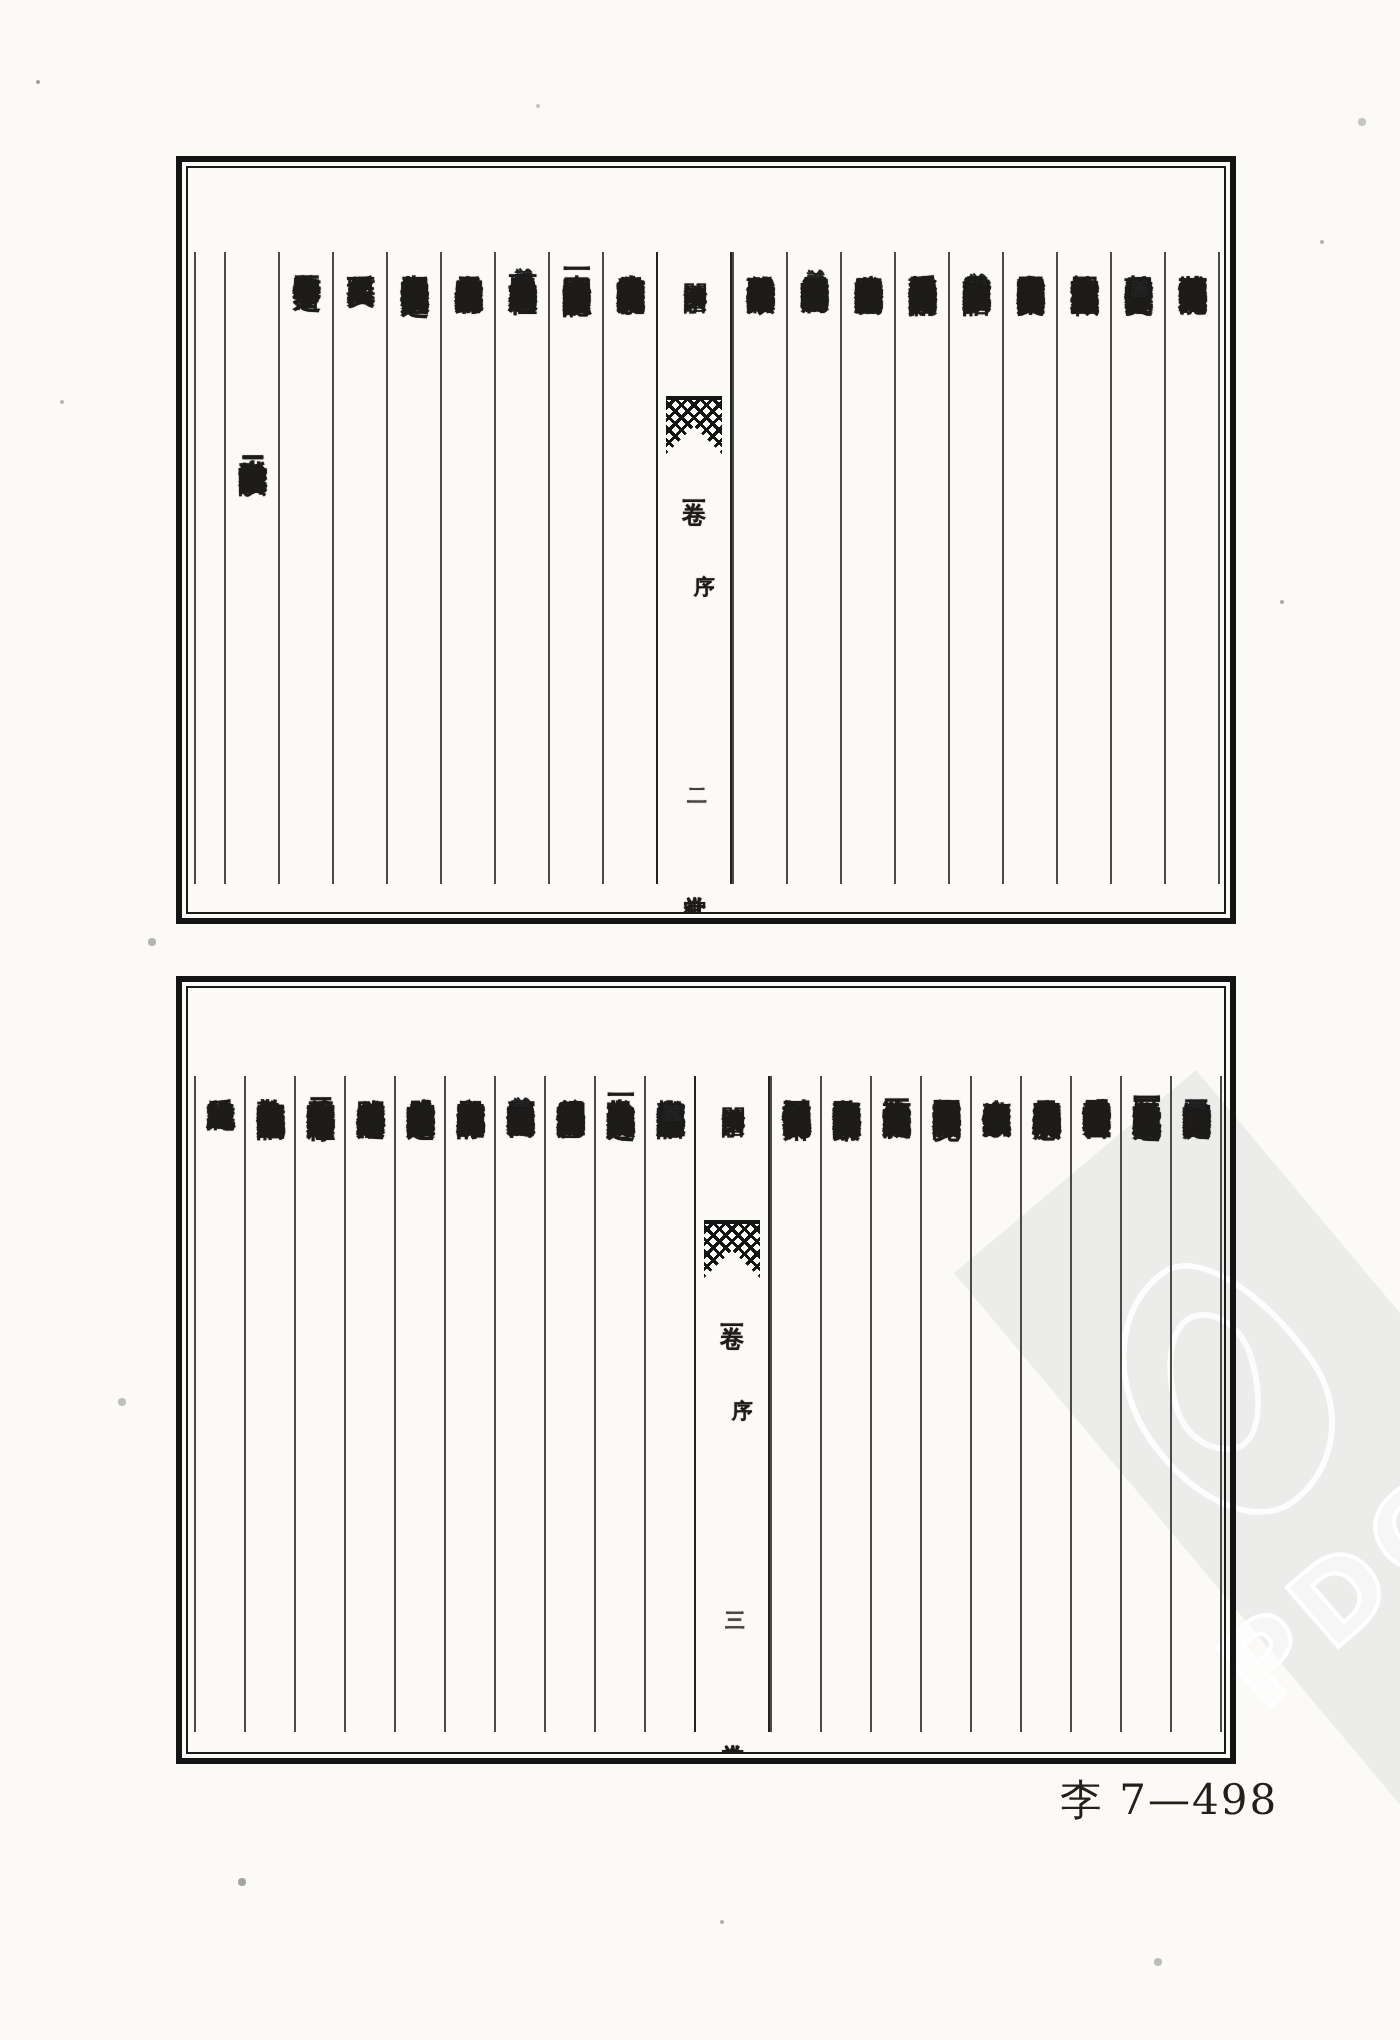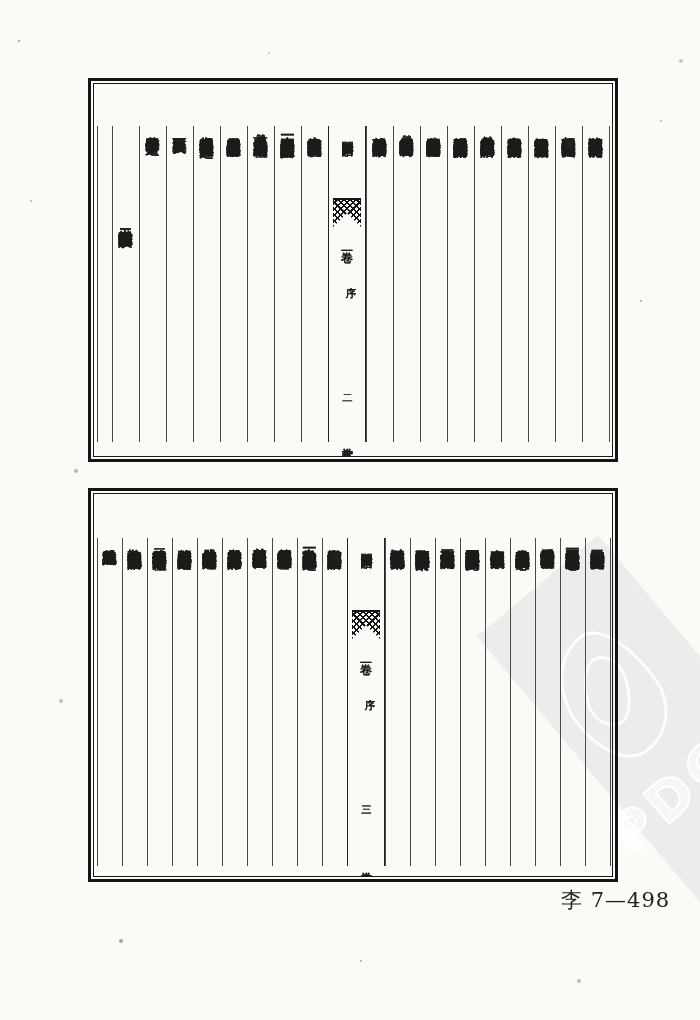--- a/index.html
+++ b/index.html
@@ -88,21 +88,20 @@
       repeating-linear-gradient(45deg,#151515 0 1.6px,transparent 1.6px 4.4px),
       repeating-linear-gradient(-45deg,#151515 0 1.6px,transparent 1.6px 4.4px);
     border-top:2.5px solid #151515;
     clip-path:polygon(0 0,100% 0,100% 100%,50% 52%,0 100%);
   }
   
   .catalog{
     position:absolute;top:886px;left:530px;z-index:3;
     font-size:21px;letter-spacing:1px;color:#222019;
     font-family:"DejaVu Serif","Liberation Serif",serif;
-    margin-left:31px;
   }
 </style>
 </head>
 <body>
 
 <div class="wm-band"></div>
 <div class="wm-glyph"></div>
 <div class="wm-text">PDG</div>
 
 <div class="speckles"></div>

